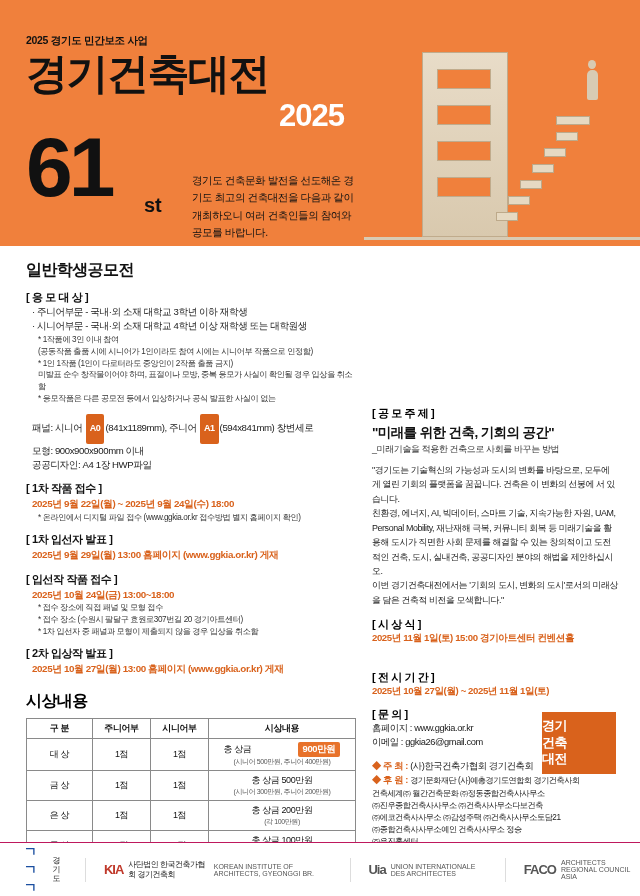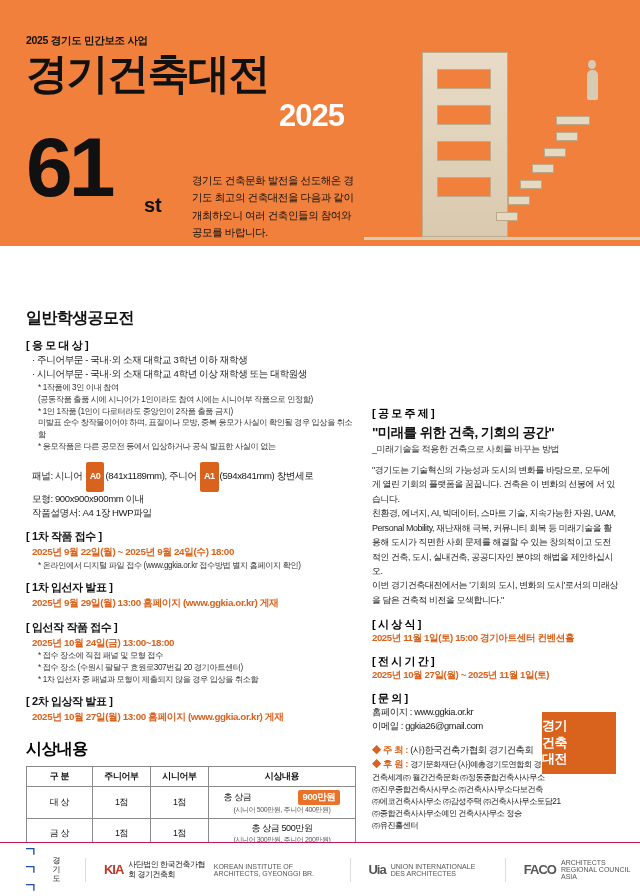--- a/index.html
+++ b/index.html
@@ -73,21 +73,21 @@
 
   
   .panel {
     position: absolute; left: 0; top: 246px; width: 640px; height: 596px;
     background: #ffffff;
   }
   .col-left { position: absolute; left: 26px; top: 14px; width: 330px; }
   .col-right { position: absolute; left: 372px; top: 160px; width: 246px; }
 
   .sec-title {
-    font-size: 16px; font-weight: bold; color: #111; letter-spacing: -0.6px; margin-top: 48px;
+    font-size: 16px; font-weight: bold; color: #111; letter-spacing: -0.6px;
   }
   .blk { margin-top: 9px; }
   .blk-h {
     font-size: 11px; font-weight: bold; color: #111; letter-spacing: -0.4px;
   }
   .li {
     font-size: 9.6px; color: #1a1a1a; line-height: 1.5; letter-spacing: -0.4px;
     padding-left: 6px;
   }
   .li-s {
@@ -209,21 +209,21 @@
         <div class="li-s">* 1인 1작품 (1인이 다로터라도 중앙인이 2작품 출품 금지)</div>
         <div class="li-s">  미발표 순수 창작물이어야 하며, 표절이나 모방, 중복 응모가 사실이 확인될 경우 입상을 취소함</div>
         <div class="li-s">* 응모작품은 다른 공모전 등에서 입상하거나 공식 발표한 사실이 없는</div>
       </div>
 
       <div class="blk">
         <div class="li">
           <span>패널: 시니어 </span><span class="badge">A0</span><span>(841x1189mm), 주니어 </span><span class="badge">A1</span><span>(594x841mm) 창변세로</span>
         </div>
         <div class="li">모형: 900x900x900mm 이내</div>
-        <div class="li">작품설명서: A4 1장 HWP파일</div>
+        <div class="li">공공디자인: A4 1장 HWP파일</div>
       </div>
 
       <div class="blk">
         <div class="blk-h">[ 1차 작품 접수 ]</div>
         <div class="li-orange">2025년 9월 22일(월) ~ 2025년 9월 24일(수) 18:00</div>
         <div class="li-s">* 온라인에서 디지털 파일 접수 (www.ggkia.or.kr 접수방법 별지 홈페이지 확인)</div>
       </div>
 
       <div class="blk">
         <div class="blk-h">[ 1차 입선자 발표 ]</div>
@@ -317,21 +317,21 @@
       <div class="r-sub">_미래기술을 적용한 건축으로 사회를 바꾸는 방법</div>
       <div class="r-body" style="white-space:pre-line">"경기도는 기술혁신의 가능성과 도시의 변화를 바탕으로, 모두에게 열린 기회의 플랫폼을 꿈꿉니다. 건축은 이 변화의 선봉에 서 있습니다.
 친환경, 에너지, AI, 빅데이터, 스마트 기술, 지속가능한 자원, UAM, Personal Mobility, 재난재해 극복, 커뮤니티 회복 등 미래기술을 활용해 도시가 직면한 사회 문제를 해결할 수 있는 창의적이고 도전적인 건축, 도시, 실내건축, 공공디자인 분야의 해법을 제안하십시오.
 이번 경기건축대전에서는 '기회의 도시, 변화의 도시'로서의 미래상을 담은 건축적 비전을 모색합니다."</div>
 
       <div style="margin-top:10px">
         <div class="r-h">[ 시 상 식 ]</div>
         <div class="r-line">2025년 11월 1일(토) 15:00 경기아트센터 컨벤션홀</div>
       </div>
 
-      <div style="margin-top:9px">
+      <div style="margin-top:25px">
         <div class="r-h">[ 전 시 기 간 ]</div>
         <div class="r-line">2025년 10월 27일(월) ~ 2025년 11월 1일(토)</div>
       </div>
 
       <div style="margin-top:9px">
         <div class="r-h">[ 문     의 ]</div>
         <div class="r-plain">홈페이지 : www.ggkia.or.kr</div>
         <div class="r-plain">이메일 : ggkia26@gmail.com</div>
       </div>
 

